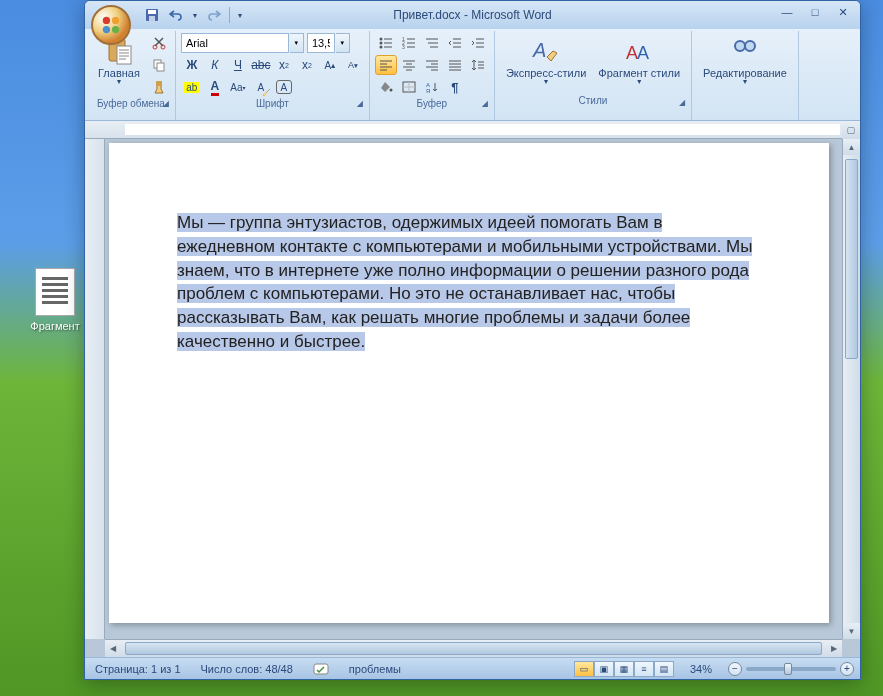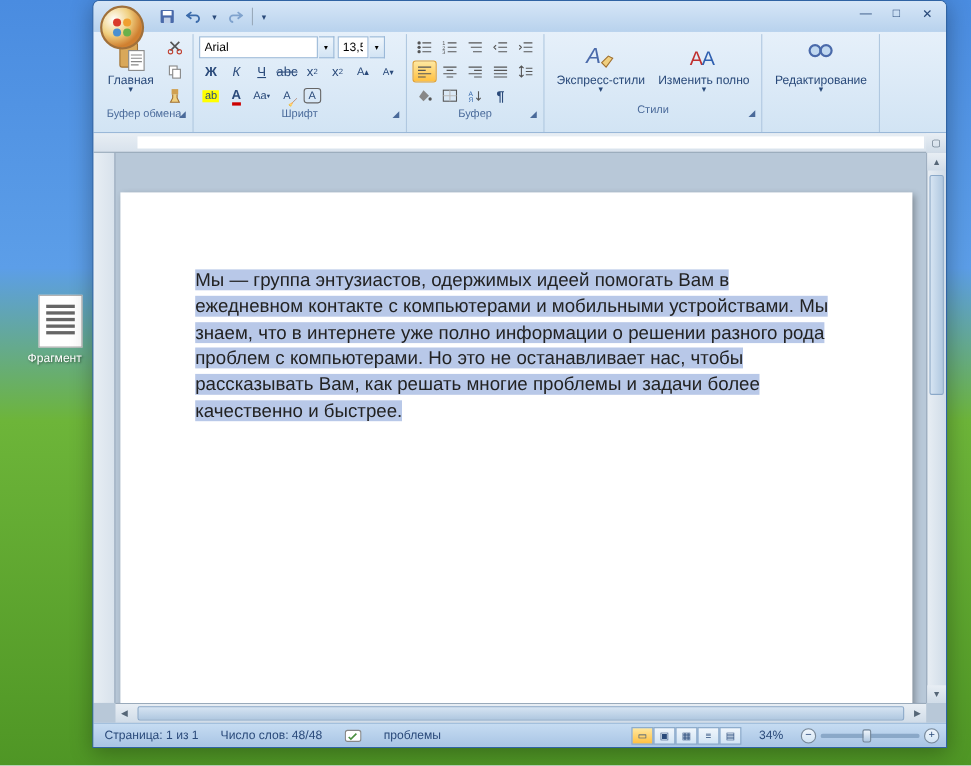--- a/index.html
+++ b/index.html
@@ -1,18 +1,18 @@
 <!DOCTYPE html>
 <html><head>
 <meta charset="utf-8">
 <style>
 * { box-sizing: border-box; margin: 0; padding: 0; font-family: "Segoe UI", Tahoma, sans-serif; }
 body { width: 883px; height: 696px; overflow: hidden; position: relative; }
 .desktop { width: 100%; height: 100%; background: linear-gradient(to bottom, #4a8ce0 0%, #5c9ee8 35%, #6db539 55%, #4f9625 100%); position: relative; }
-.desktop-icon { position: absolute; left: 25px; top: 268px; width: 60px; color: #fff; font-size: 11px; }
+.desktop-icon { position: absolute; left: 25px; top: 268px; width: 60px; text-align: center; color: #fff; font-size: 11px; }
 .desktop-icon .ico { width: 40px; height: 48px; margin: 0 auto 4px; background: #fff; border: 1px solid #aaa; position: relative; }
 .desktop-icon .ico::before { content: ""; position: absolute; left: 6px; right: 6px; top: 8px; height: 3px; background: #666; box-shadow: 0 6px 0 #666, 0 12px 0 #666, 0 18px 0 #666, 0 24px 0 #666; }
 .desktop-icon .lbl { text-shadow: 1px 1px 2px rgba(0,0,0,.5); }
 
 .win { position: absolute; left: 84px; top: 0; width: 777px; height: 680px; border: 1px solid #2f63a3; border-radius: 6px 6px 0 0; background: #cfe0f3; box-shadow: 0 4px 20px rgba(0,0,0,.3); display: flex; flex-direction: column; overflow: hidden; }
 
 .titlebar { height: 28px; background: linear-gradient(#d6e6f7, #b8d2ed); display: flex; align-items: center; position: relative; }
 .office-btn { width: 40px; height: 40px; border-radius: 50%; background: radial-gradient(circle at 30% 30%, #fff, #f0d080 40%, #d08030 70%); border: 2px solid #a0703a; position: absolute; left: 6px; top: 4px; z-index: 10; display: flex; align-items: center; justify-content: center; }
 .office-btn svg { width: 22px; height: 22px; }
 .qat { margin-left: 56px; display: flex; align-items: center; gap: 2px; }
@@ -51,21 +51,21 @@
 .para-group .group-body { flex-direction: column; gap: 2px; }
 .para-row { display: flex; gap: 1px; }
 
 .styles-group .group-body { align-items: flex-start; }
 .edit-group .group-body { align-items: flex-start; }
 
 .doc-area { flex: 1; background: #b8c8d8; position: relative; overflow: hidden; }
 .ruler-top { height: 18px; background: linear-gradient(#e8eef4,#d8e2ec); border-bottom: 1px solid #9ab; position: relative; }
 .ruler-top::before { content: ""; position: absolute; left: 40px; right: 20px; top: 3px; bottom: 3px; background: #fff; }
 .ruler-left { position: absolute; left: 0; top: 18px; bottom: 18px; width: 20px; background: linear-gradient(90deg,#e8eef4,#d8e2ec); border-right: 1px solid #9ab; }
-.page-wrap { position: absolute; left: 20px; right: 18px; top: 18px; bottom: 18px; overflow: auto; margin-top: 32px; }
+.page-wrap { position: absolute; left: 20px; right: 18px; top: 18px; bottom: 18px; overflow: auto; }
 .page { width: 720px; min-height: 480px; background: #fff; margin: 4px 0 0 4px; box-shadow: 2px 2px 6px rgba(0,0,0,.3); padding: 68px 68px; position: relative; }
 .body-text { font-family: Arial; font-size: 17px; line-height: 1.4; color: #222; }
 .body-text .sel { background: #b8c8e8; }
 
 .scroll-v { position: absolute; right: 0; top: 18px; bottom: 18px; width: 18px; background: linear-gradient(90deg,#e8eef4,#d0dce8); border-left: 1px solid #9ab; }
 .scroll-v .thumb { position: absolute; left: 2px; right: 2px; top: 20px; height: 200px; background: linear-gradient(90deg,#d6e4f2,#b0c8e0); border: 1px solid #8aa8c8; border-radius: 2px; }
 .scroll-v .arr { position: absolute; left: 0; right: 0; height: 16px; background: linear-gradient(#e8eef4,#d0dce8); font-size: 8px; display:flex;align-items:center;justify-content:center;color:#567; }
 .scroll-v .arr.up{top:0;} .scroll-v .arr.dn{bottom:0;}
 .scroll-h { position: absolute; left: 20px; right: 18px; bottom: 0; height: 18px; background: linear-gradient(#e8eef4,#d0dce8); border-top: 1px solid #9ab; }
 .scroll-h .thumb { position: absolute; top: 2px; bottom: 2px; left: 20px; right: 20px; background: linear-gradient(#d6e4f2,#b0c8e0); border: 1px solid #8aa8c8; border-radius: 2px; }
@@ -122,20 +122,21 @@
         </div>
         <div class="qat-dd">▾</div>
         <div class="qat-btn" style="opacity:.5">
           <svg width="14" height="12" viewBox="0 0 14 12">
               <path d="M9 2 L13 5 L9 8 M13 5 H5 A3 3 0 0 0 5 11" fill="none" stroke="#3a6aaa" stroke-width="1.6"></path>
             </svg>
         </div>
         <div class="qat-sep"></div>
         <div class="qat-dd">▾</div>
       </div>
+      <div class="title-text">Привет.docx - Microsoft Word</div>
       <div class="win-controls">
         <div class="win-ctrl">—</div>
         <div class="win-ctrl">□</div>
         <div class="win-ctrl">✕</div>
       </div>
     </div>
 
 
     <div class="ribbon">
 
@@ -317,21 +318,21 @@
             <span>Экспресс-стили</span>
             <span class="dd">▾</span>
           </div>
           <div class="big-btn">
             <div class="icon">
                 <svg width="28" height="28" viewBox="0 0 28 28">
                   <text x="1" y="22" font-size="18" fill="#c03030" font-family="serif">A</text>
                   <text x="12" y="22" font-size="18" fill="#3060b0" font-family="serif">A</text>
                 </svg>
               </div>
-            <span style="line-height:1.1">Изменить полно</span>
+            <span style="line-height:1.1">Фрагмент стили</span>
             <span class="dd">▾</span>
           </div>
         </div>
         <div class="group-label"><span>Стили</span><span class="launcher">◢</span></div>
       </div>
 
       <div class="group edit-group">
         <div class="group-body">
           <div class="big-btn">
             <div class="icon">

